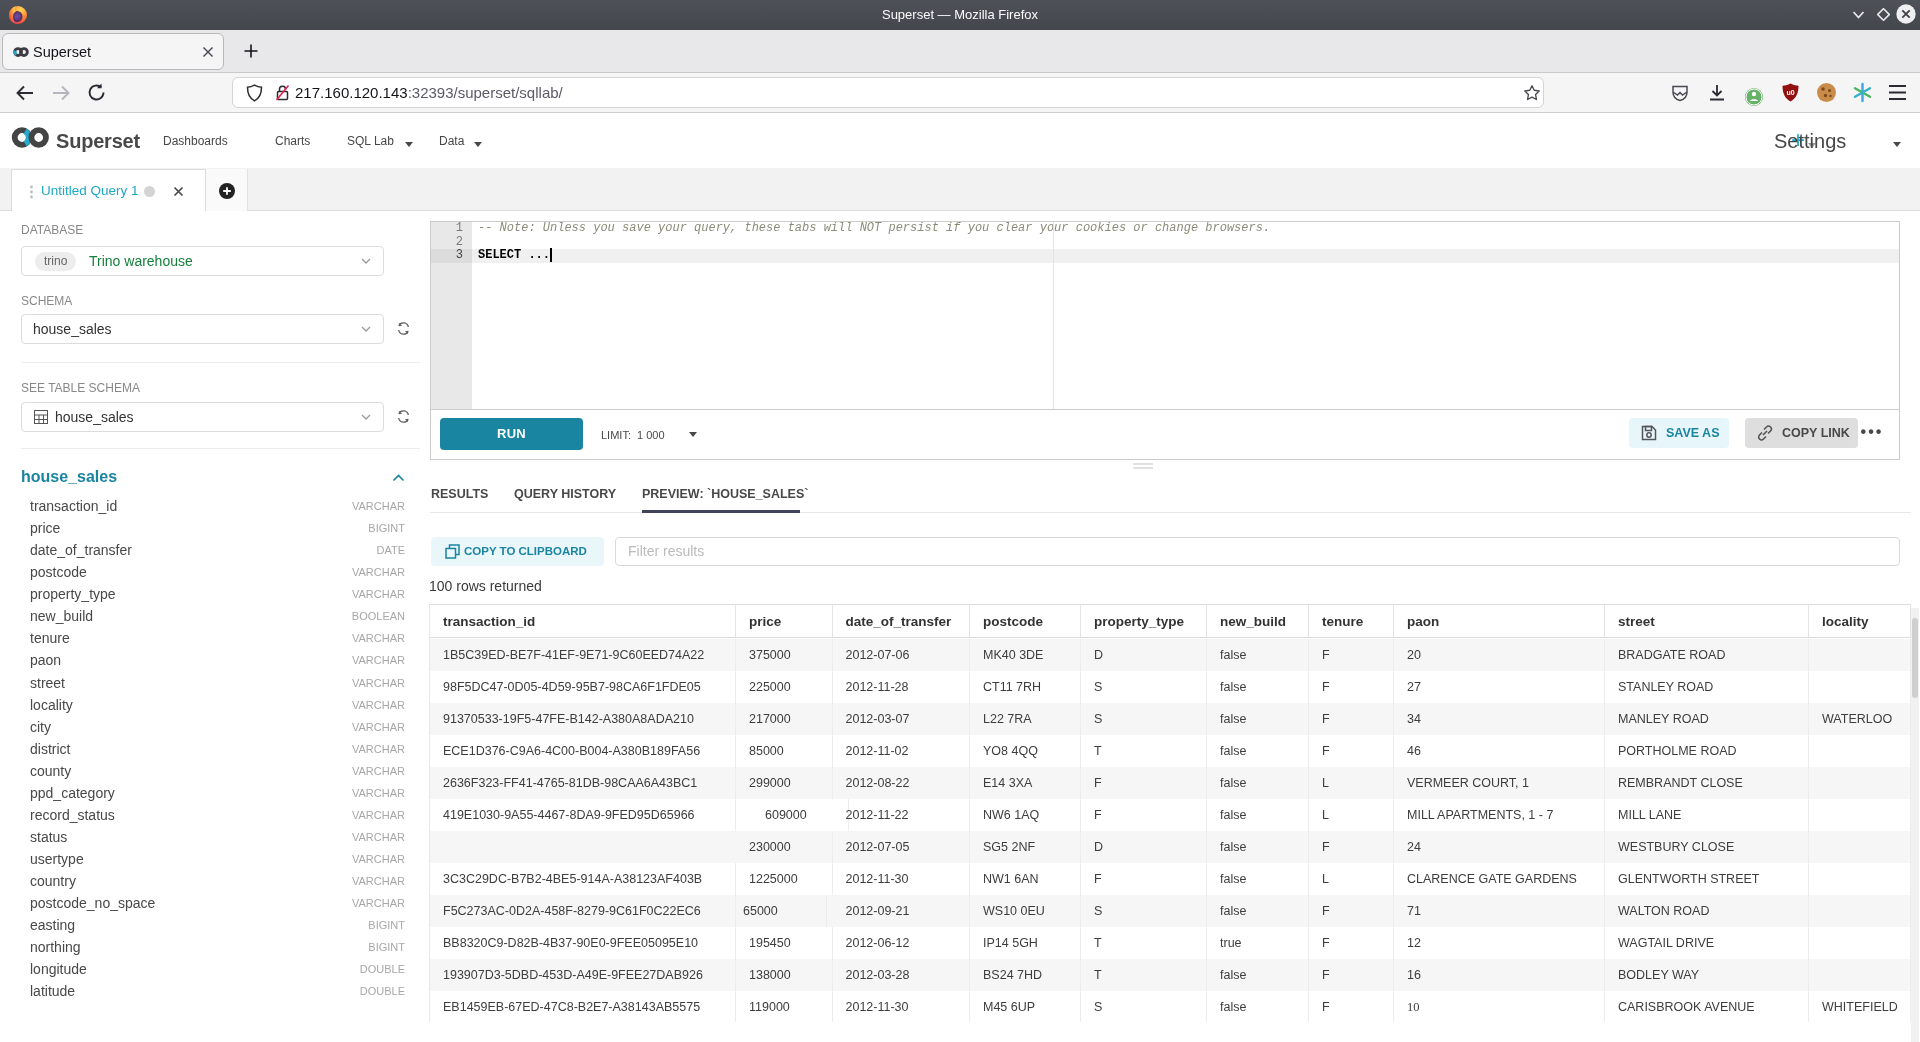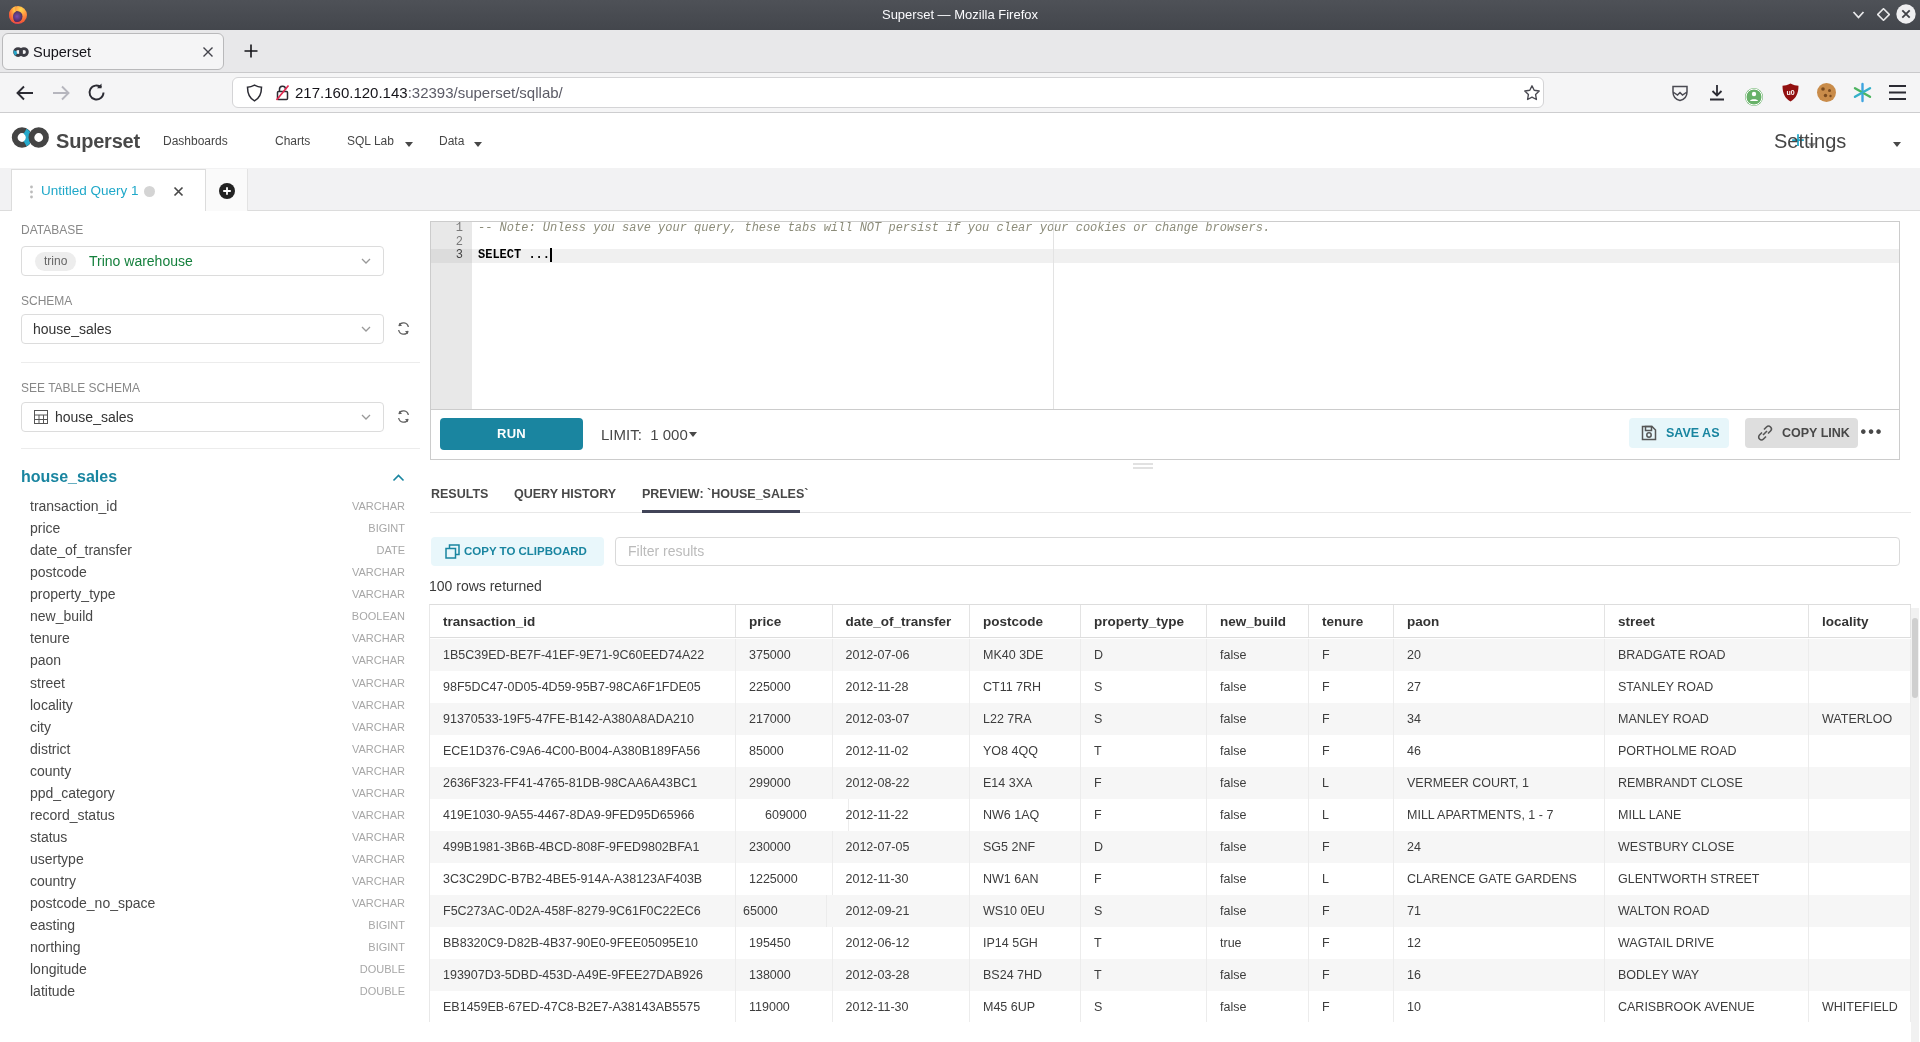--- a/index.html
+++ b/index.html
@@ -336,21 +336,21 @@
       <div style="background:#dcdcdc;color:#444;">3</div>
     </div>
   <div id="edcontent">
     <div class="ln" style="color:#8c8c7a;font-style:italic;">-- Note: Unless you save your query, these tabs will NOT persist if you clear your cookies or change browsers.</div>
     <div class="ln">&nbsp;</div>
     <div class="ln" style="background:#f0f0f0;font-weight:bold;color:#000;">SELECT ...<span style="border-left:2px solid #000;">&nbsp;</span></div>
   </div>
   <div id="printmargin"></div>
   <div id="edtoolbar">
     <div id="runbtn">RUN</div>
-    <div style="position:absolute;left:170px;top:0;height:50px;line-height:50px;font-size:15px;color:#484848;">LIMIT:&nbsp;&nbsp;<span>1 000</span></div>
+    <div style="position:absolute;left:170px;top:0;height:50px;line-height:50px;font-size:11px;color:#484848;">LIMIT:&nbsp;&nbsp;<span>1 000</span></div>
     <div class="caret" style="left:258px;top:22px;border-left-width:4px;border-right-width:4px;border-top-width:5px;"></div>
     <div id="saveas">
       <svg style="position:absolute;left:12px;top:7px;" width="16" height="16" viewBox="0 0 16 16">
           <path d="M1.5 1.5 H11 L14.5 5 V14.5 H1.5 Z" fill="none" stroke="#555" stroke-width="1.5"></path>
           <rect x="4.5" y="1.5" width="6" height="4" fill="none" stroke="#555" stroke-width="1.5"></rect>
           <circle cx="8" cy="10" r="2.2" fill="none" stroke="#555" stroke-width="1.5"></circle>
         </svg>
       <span style="margin-left:37px;">SAVE AS</span>
     </div>
     <div id="copylink">
@@ -469,21 +469,20 @@
       <div class="cell" style="left:402.5px;width:137.5px;">2012-11-22</div>
       <div class="cell" style="left:540px;width:111px;">NW6 1AQ</div>
       <div class="cell" style="left:651px;width:126px;">F</div>
       <div class="cell" style="left:777px;width:102px;">false</div>
       <div class="cell" style="left:879px;width:85px;">L</div>
       <div class="cell" style="left:964px;width:211px;">MILL APARTMENTS, 1 - 7</div>
       <div class="cell" style="left:1175px;width:204px;">MILL LANE</div>
       <div class="cell" style="left:1379px;width:102px;"></div>
     </div>
     <div class="drow odd" style="top:226px;">
-      <div class="cell" style="left:0px;width:306px;">499B1981-3B6B-4BCD-808F-9FED9802BFA1</div>
       <div class="cell" style="left:306px;width:96.5px;">230000</div>
       <div class="cell" style="left:402.5px;width:137.5px;">2012-07-05</div>
       <div class="cell" style="left:540px;width:111px;">SG5 2NF</div>
       <div class="cell" style="left:651px;width:126px;">D</div>
       <div class="cell" style="left:777px;width:102px;">false</div>
       <div class="cell" style="left:879px;width:85px;">F</div>
       <div class="cell" style="left:964px;width:211px;">24</div>
       <div class="cell" style="left:1175px;width:204px;">WESTBURY CLOSE</div>
       <div class="cell" style="left:1379px;width:102px;"></div>
     </div>
@@ -536,19 +535,19 @@
       <div class="cell" style="left:1379px;width:102px;"></div>
     </div>
     <div class="drow " style="top:386px;">
       <div class="cell" style="left:0px;width:306px;">EB1459EB-67ED-47C8-B2E7-A38143AB5575</div>
       <div class="cell" style="left:306px;width:96.5px;">119000</div>
       <div class="cell" style="left:402.5px;width:137.5px;">2012-11-30</div>
       <div class="cell" style="left:540px;width:111px;">M45 6UP</div>
       <div class="cell" style="left:651px;width:126px;">S</div>
       <div class="cell" style="left:777px;width:102px;">false</div>
       <div class="cell" style="left:879px;width:85px;">F</div>
-      <div class="cell" style="left:964px;width:211px;">10</div>
+      <div class="cell" style="left:964px;width:211px;font-family:Liberation Serif, serif;">10</div>
       <div class="cell" style="left:1175px;width:204px;">CARISBROOK AVENUE</div>
       <div class="cell" style="left:1379px;width:102px;">WHITEFIELD</div>
     </div>
   </div>
 <div id="vscroll"></div>
 <div id="vthumb"></div>
 
 </body></html>

